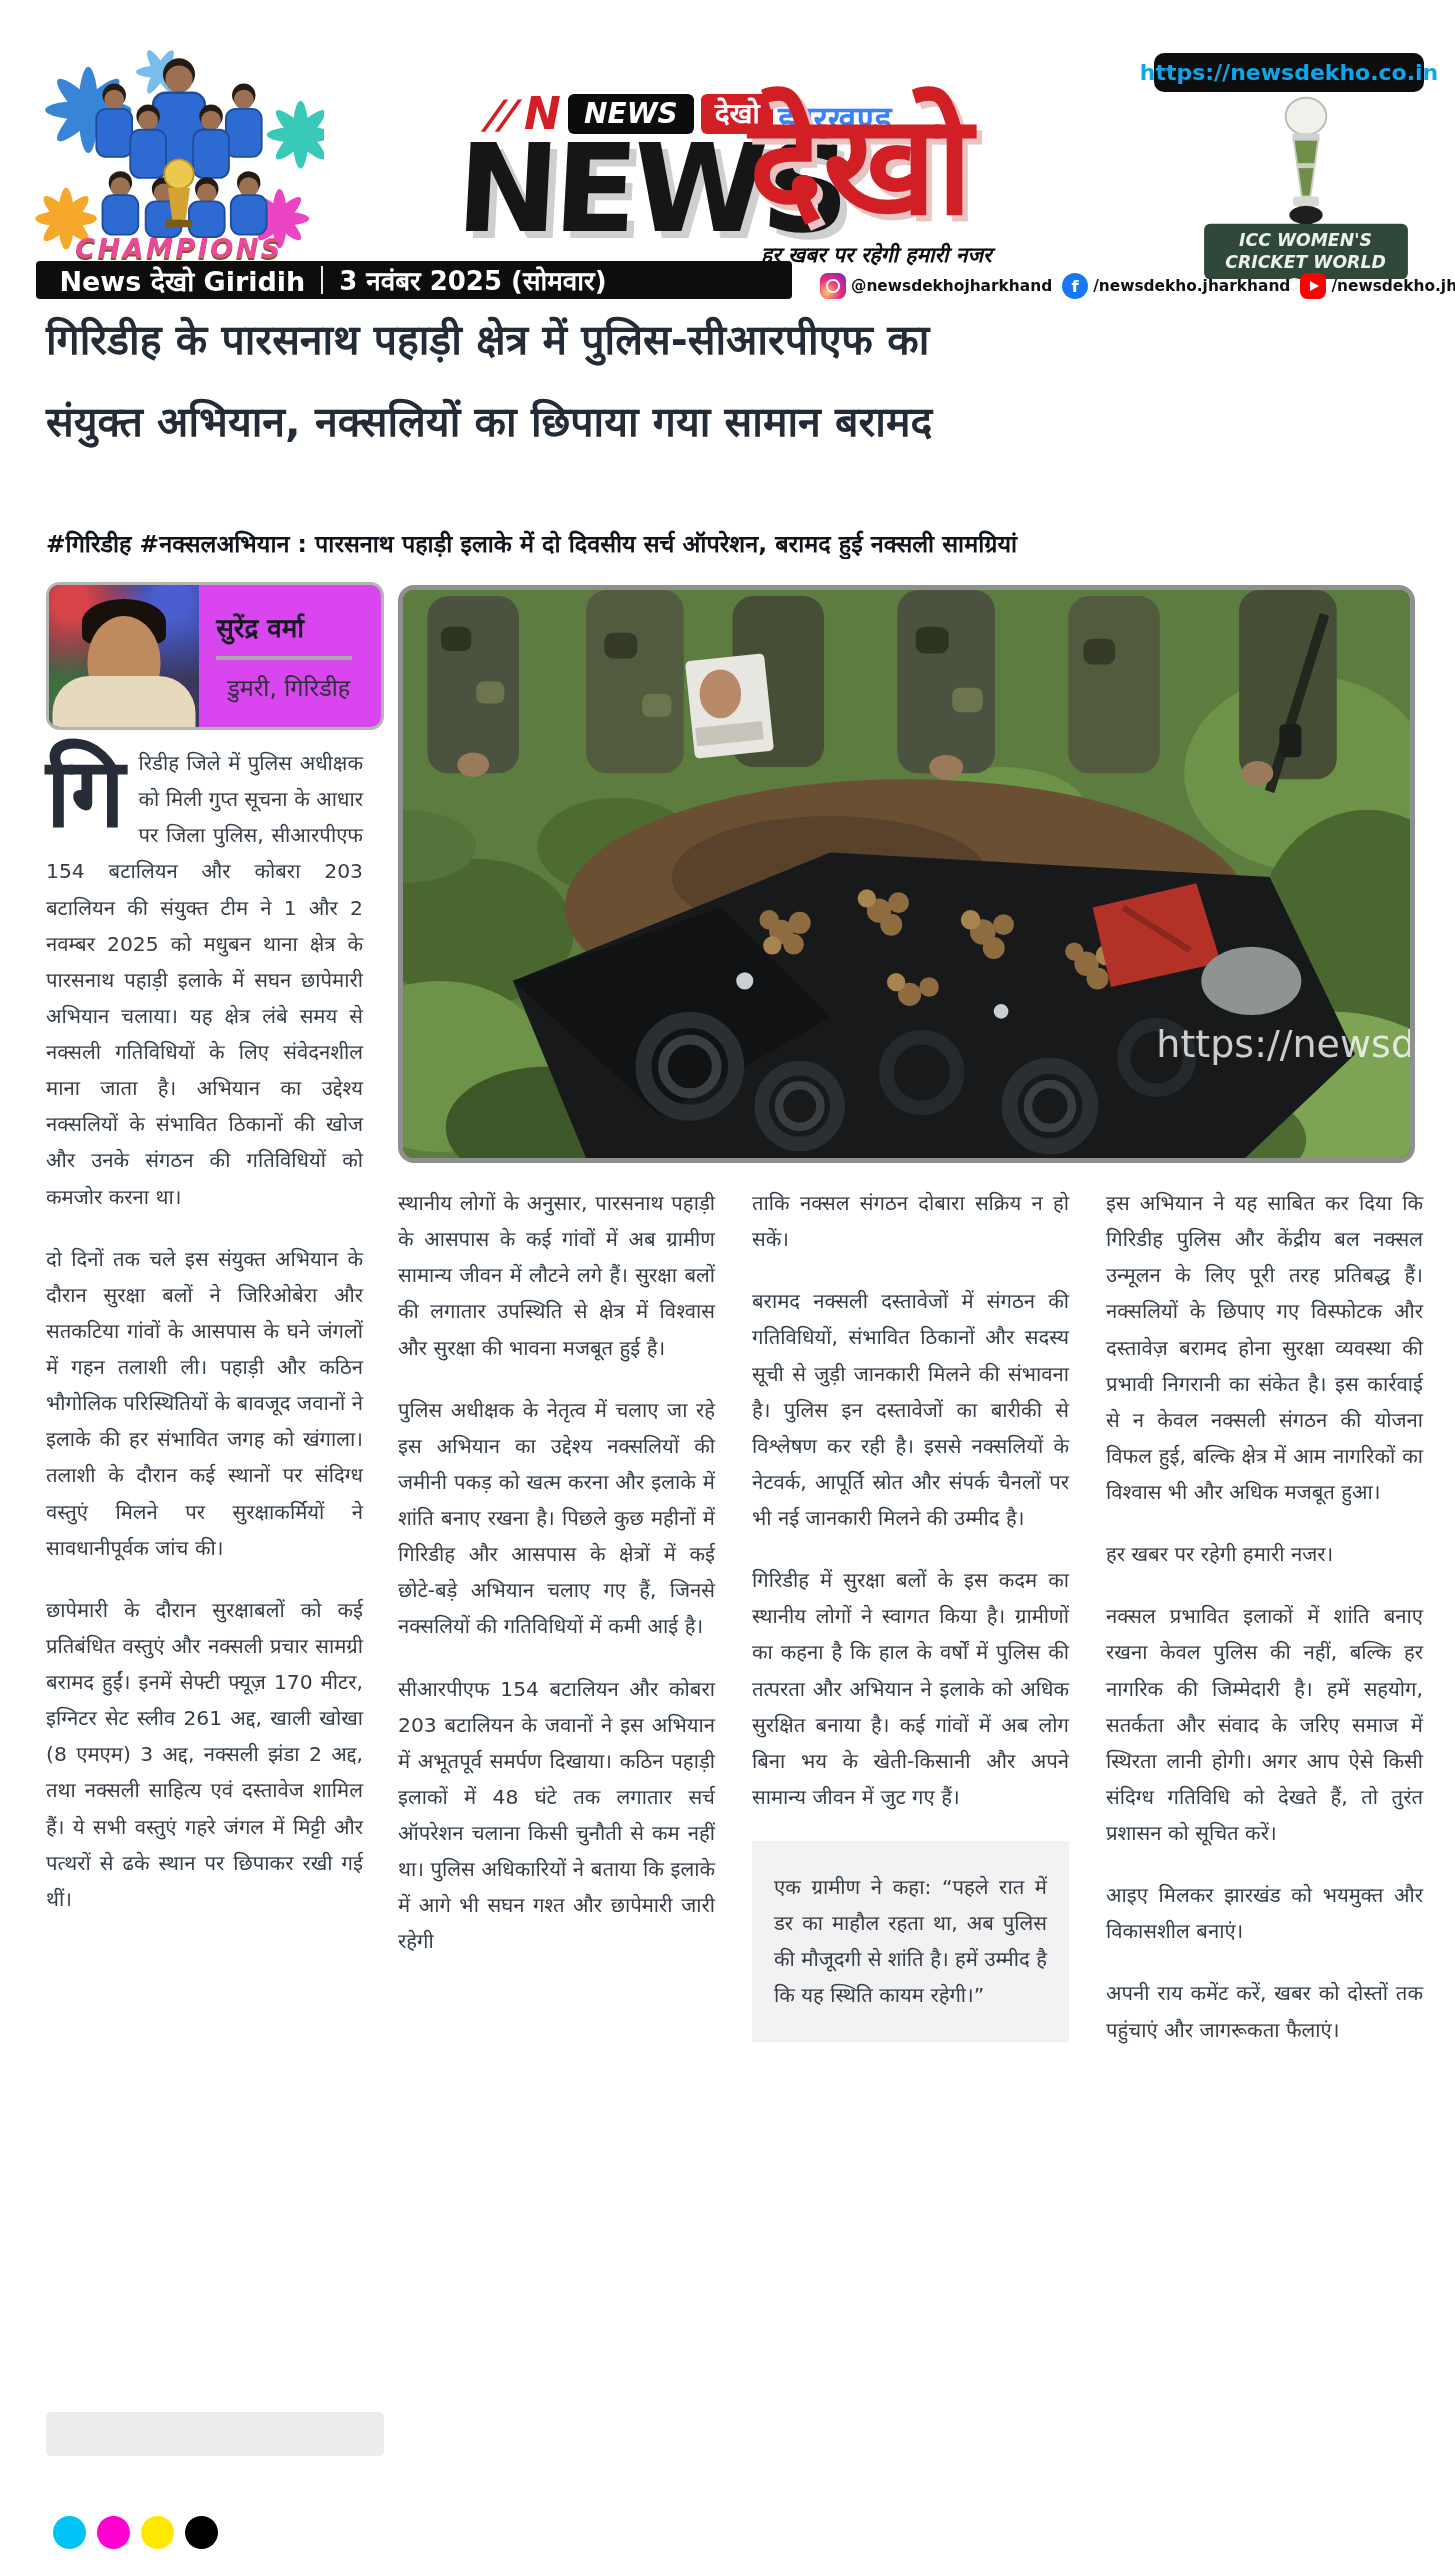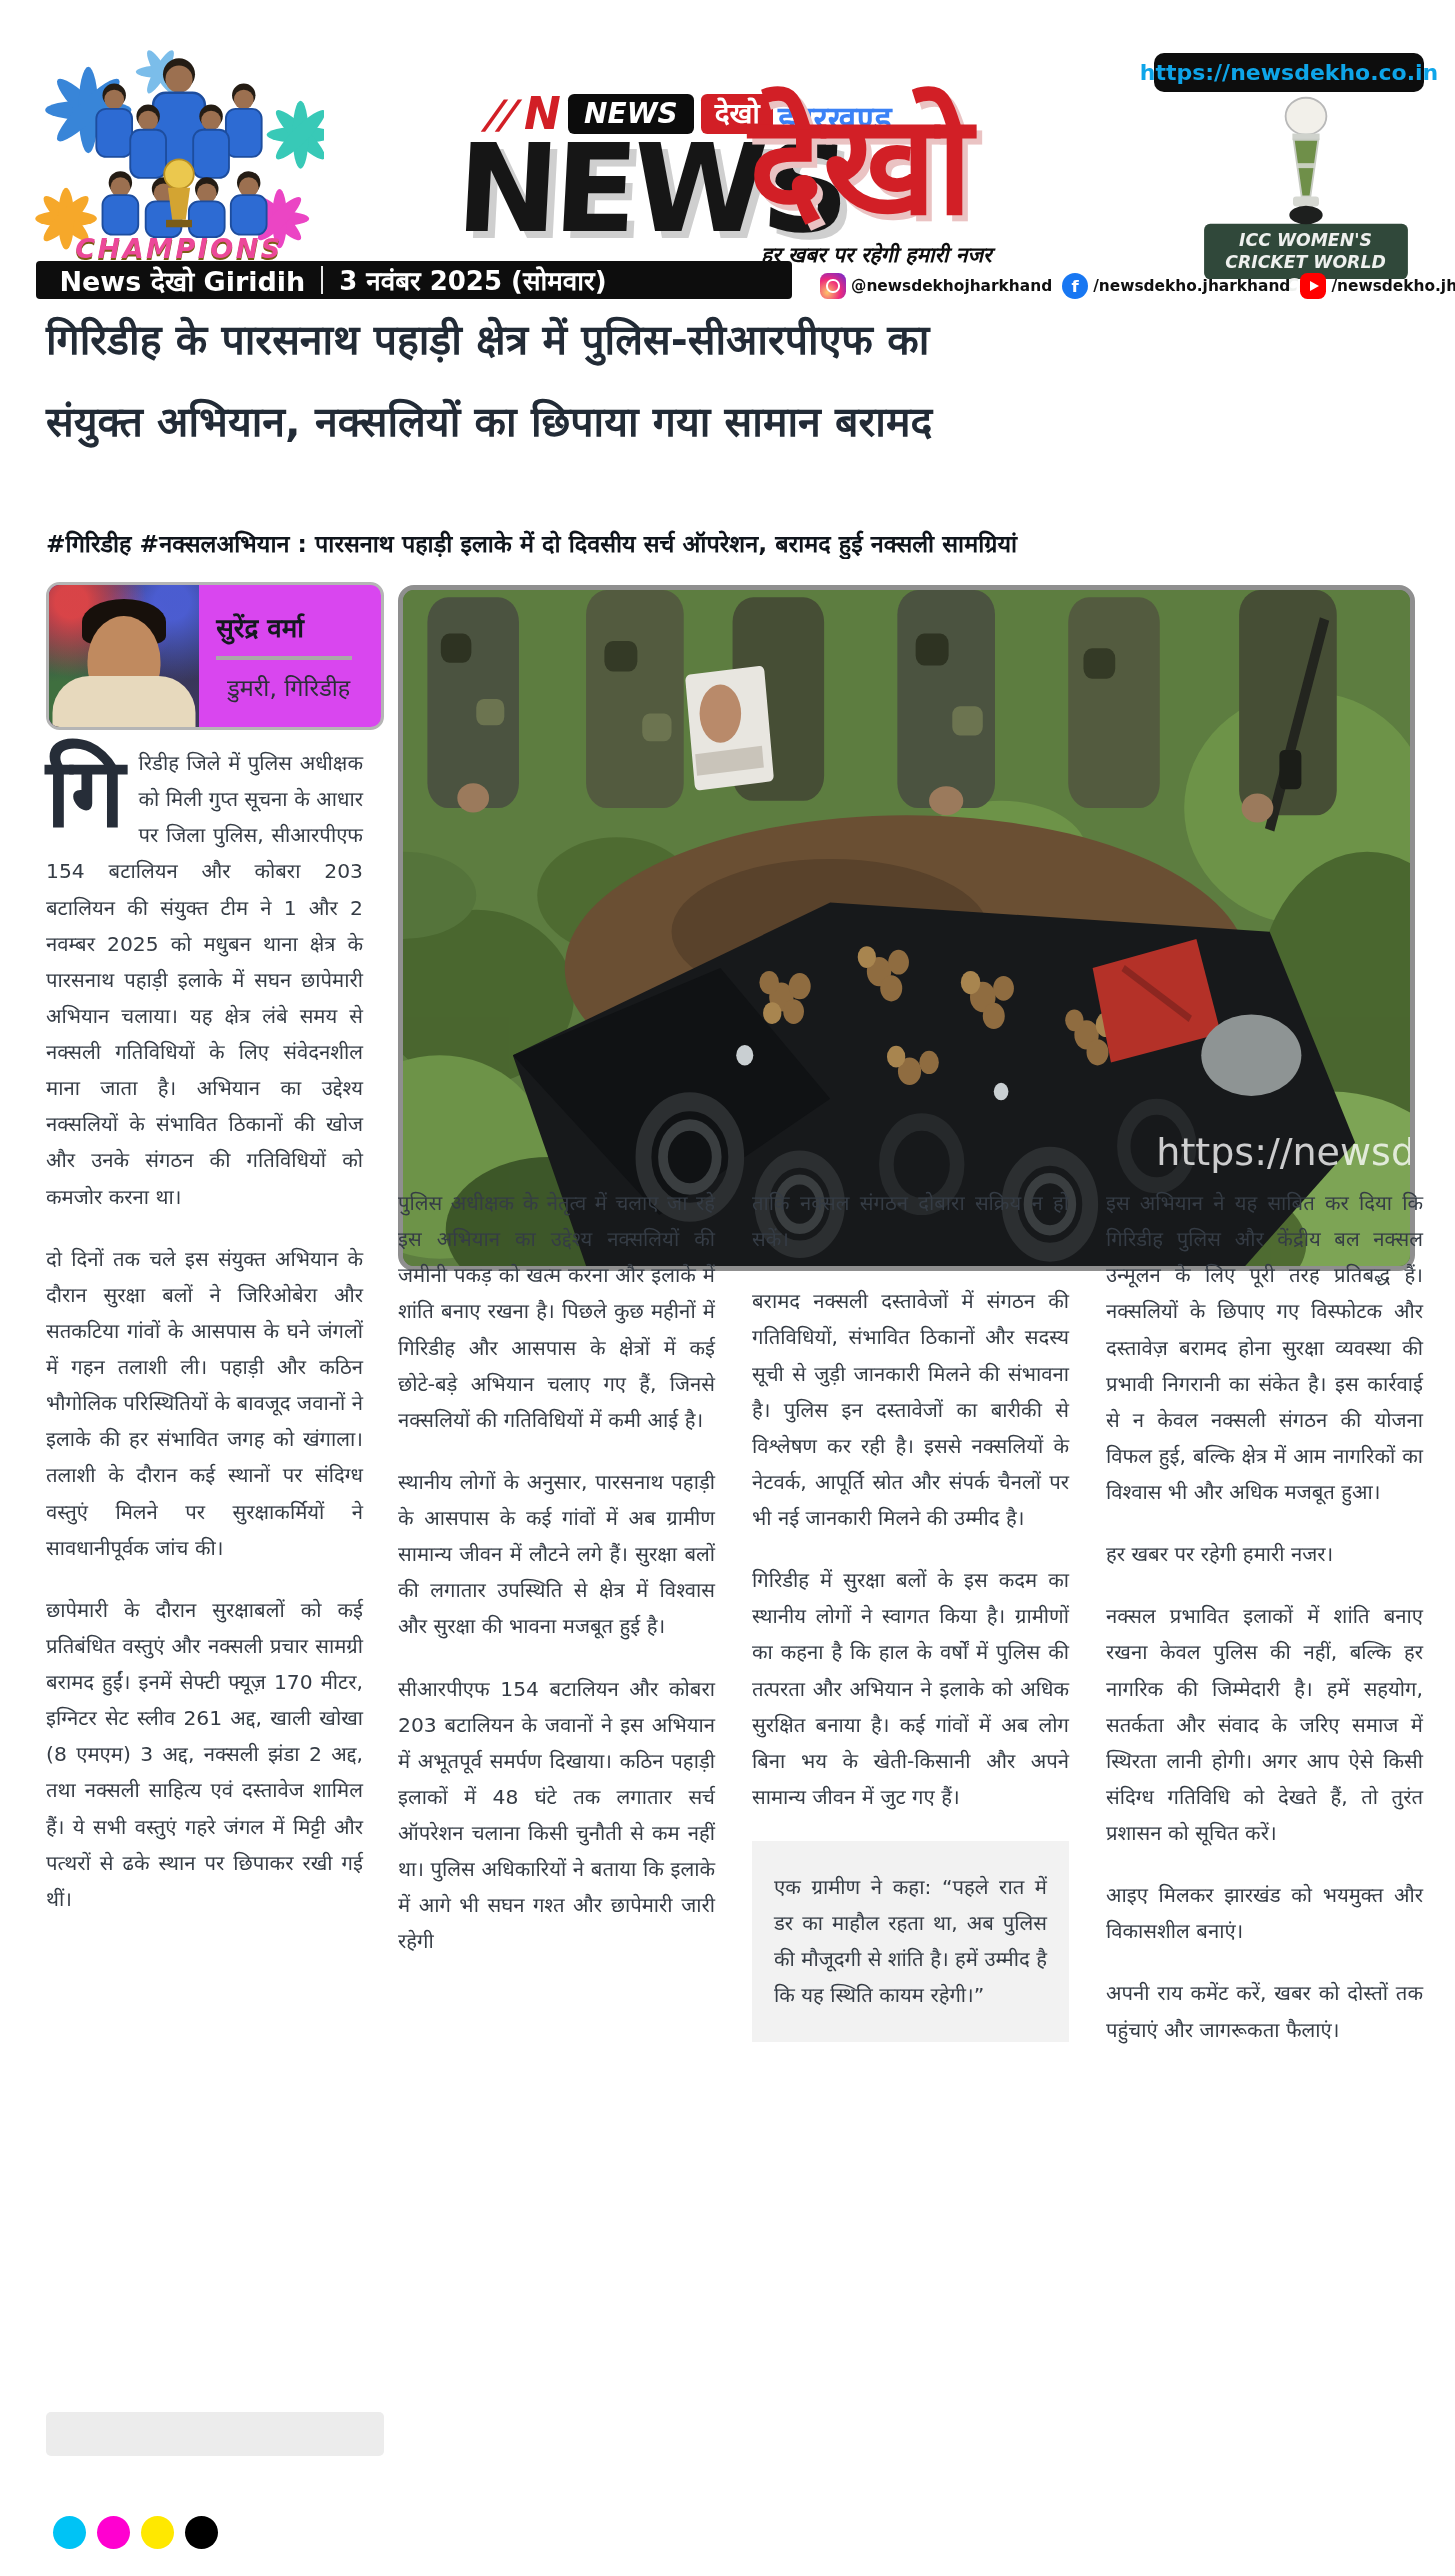--- a/index.html
+++ b/index.html
@@ -74,21 +74,21 @@
   .author-photo .face{position:absolute;left:50%;top:22%;width:73px;height:91px;background:#c08a5f;
         border-radius:50% 50% 46% 46%;transform:translateX(-50%);}
   .author-photo .shoulders{position:absolute;left:50%;bottom:-6.2px;width:143px;height:57px;background:#e7d9bd;
         border-radius:37px 37px 0 0;transform:translateX(-50%);}
   .author-meta{flex:1;display:flex;flex-direction:column;justify-content:center;padding-left:17.3px;}
   .author-name{font-size:26px;font-weight:bold;color:#14191f;}
   .author-rule{width:136px;height:3.1px;background:#a9a9a9;margin:11px 0;}
   .author-location{font-size:23.4px;color:#2a2f36;margin-left:11px;}
 
   
-  .article-photo{position:absolute;left:398px;top:585px;width:1017px;height:686px;border:5px solid #8f8f8f;
+  .article-photo{position:absolute;left:398px;top:585px;width:1017px;height:578px;border:5px solid #8f8f8f;
         border-radius:16px;box-sizing:border-box;overflow:hidden;background:#55743e;}
   .article-photo svg{display:block;width:100%;height:100%;}
   .watermark{position:absolute;right:-5px;bottom:92px;font-size:38px;color:rgba(255,255,255,.78);
         white-space:nowrap;}
 
   
   .col{position:absolute;width:317px;font-size:20.3px;line-height:1.78;color:#353c45;text-align:justify;}
   .col p{margin:0 0 26px 0;}
   #col1{left:46px;top:745px;}
   #col2{left:398px;top:1185px;}
@@ -364,22 +364,22 @@
     <div class="watermark">https://newsd</div>
   </div>
 
   <div class="col" id="col1">
     <p><span class="dropcap">गि</span><span>रिडीह जिले में पुलिस अधीक्षक को मिली गुप्त सूचना के आधार पर जिला पुलिस, सीआरपीएफ 154 बटालियन और कोबरा 203 बटालियन की संयुक्त टीम ने 1 और 2 नवम्बर 2025 को मधुबन थाना क्षेत्र के पारसनाथ पहाड़ी इलाके में सघन छापेमारी अभियान चलाया। यह क्षेत्र लंबे समय से नक्सली गतिविधियों के लिए संवेदनशील माना जाता है। अभियान का उद्देश्य नक्सलियों के संभावित ठिकानों की खोज और उनके संगठन की गतिविधियों को कमजोर करना था।</span></p>
     <p>दो दिनों तक चले इस संयुक्त अभियान के दौरान सुरक्षा बलों ने जिरिओबेरा और सतकटिया गांवों के आसपास के घने जंगलों में गहन तलाशी ली। पहाड़ी और कठिन भौगोलिक परिस्थितियों के बावजूद जवानों ने इलाके की हर संभावित जगह को खंगाला। तलाशी के दौरान कई स्थानों पर संदिग्ध वस्तुएं मिलने पर सुरक्षाकर्मियों ने सावधानीपूर्वक जांच की।</p>
     <p>छापेमारी के दौरान सुरक्षाबलों को कई प्रतिबंधित वस्तुएं और नक्सली प्रचार सामग्री बरामद हुईं। इनमें सेफ्टी फ्यूज़ 170 मीटर, इग्निटर सेट स्लीव 261 अद्द, खाली खोखा (8 एमएम) 3 अद्द, नक्सली झंडा 2 अद्द, तथा नक्सली साहित्य एवं दस्तावेज शामिल हैं। ये सभी वस्तुएं गहरे जंगल में मिट्टी और पत्थरों से ढके स्थान पर छिपाकर रखी गई थीं।</p>
   </div>
 
   <div class="col" id="col2">
+    <p>स्थानीय लोगों के अनुसार, पारसनाथ पहाड़ी के आसपास के कई गांवों में अब ग्रामीण सामान्य जीवन में लौटने लगे हैं। सुरक्षा बलों की लगातार उपस्थिति से क्षेत्र में विश्वास और सुरक्षा की भावना मजबूत हुई है।</p>
     <p>पुलिस अधीक्षक के नेतृत्व में चलाए जा रहे इस अभियान का उद्देश्य नक्सलियों की जमीनी पकड़ को खत्म करना और इलाके में शांति बनाए रखना है। पिछले कुछ महीनों में गिरिडीह और आसपास के क्षेत्रों में कई छोटे-बड़े अभियान चलाए गए हैं, जिनसे नक्सलियों की गतिविधियों में कमी आई है।</p>
-    <p>स्थानीय लोगों के अनुसार, पारसनाथ पहाड़ी के आसपास के कई गांवों में अब ग्रामीण सामान्य जीवन में लौटने लगे हैं। सुरक्षा बलों की लगातार उपस्थिति से क्षेत्र में विश्वास और सुरक्षा की भावना मजबूत हुई है।</p>
     <p>सीआरपीएफ 154 बटालियन और कोबरा 203 बटालियन के जवानों ने इस अभियान में अभूतपूर्व समर्पण दिखाया। कठिन पहाड़ी इलाकों में 48 घंटे तक लगातार सर्च ऑपरेशन चलाना किसी चुनौती से कम नहीं था। पुलिस अधिकारियों ने बताया कि इलाके में आगे भी सघन गश्त और छापेमारी जारी रहेगी</p>
   </div>
 
   <div class="col" id="col3">
     <p>ताकि नक्सल संगठन दोबारा सक्रिय न हो सकें।</p>
     <p>बरामद नक्सली दस्तावेजों में संगठन की गतिविधियों, संभावित ठिकानों और सदस्य सूची से जुड़ी जानकारी मिलने की संभावना है। पुलिस इन दस्तावेजों का बारीकी से विश्लेषण कर रही है। इससे नक्सलियों के नेटवर्क, आपूर्ति स्रोत और संपर्क चैनलों पर भी नई जानकारी मिलने की उम्मीद है।</p>
     <p>गिरिडीह में सुरक्षा बलों के इस कदम का स्थानीय लोगों ने स्वागत किया है। ग्रामीणों का कहना है कि हाल के वर्षों में पुलिस की तत्परता और अभियान ने इलाके को अधिक सुरक्षित बनाया है। कई गांवों में अब लोग बिना भय के खेती-किसानी और अपने सामान्य जीवन में जुट गए हैं।</p>
     <div class="quote">एक ग्रामीण ने कहा: “पहले रात में डर का माहौल रहता था, अब पुलिस की मौजूदगी से शांति है। हमें उम्मीद है कि यह स्थिति कायम रहेगी।”</div>
   </div>
 

